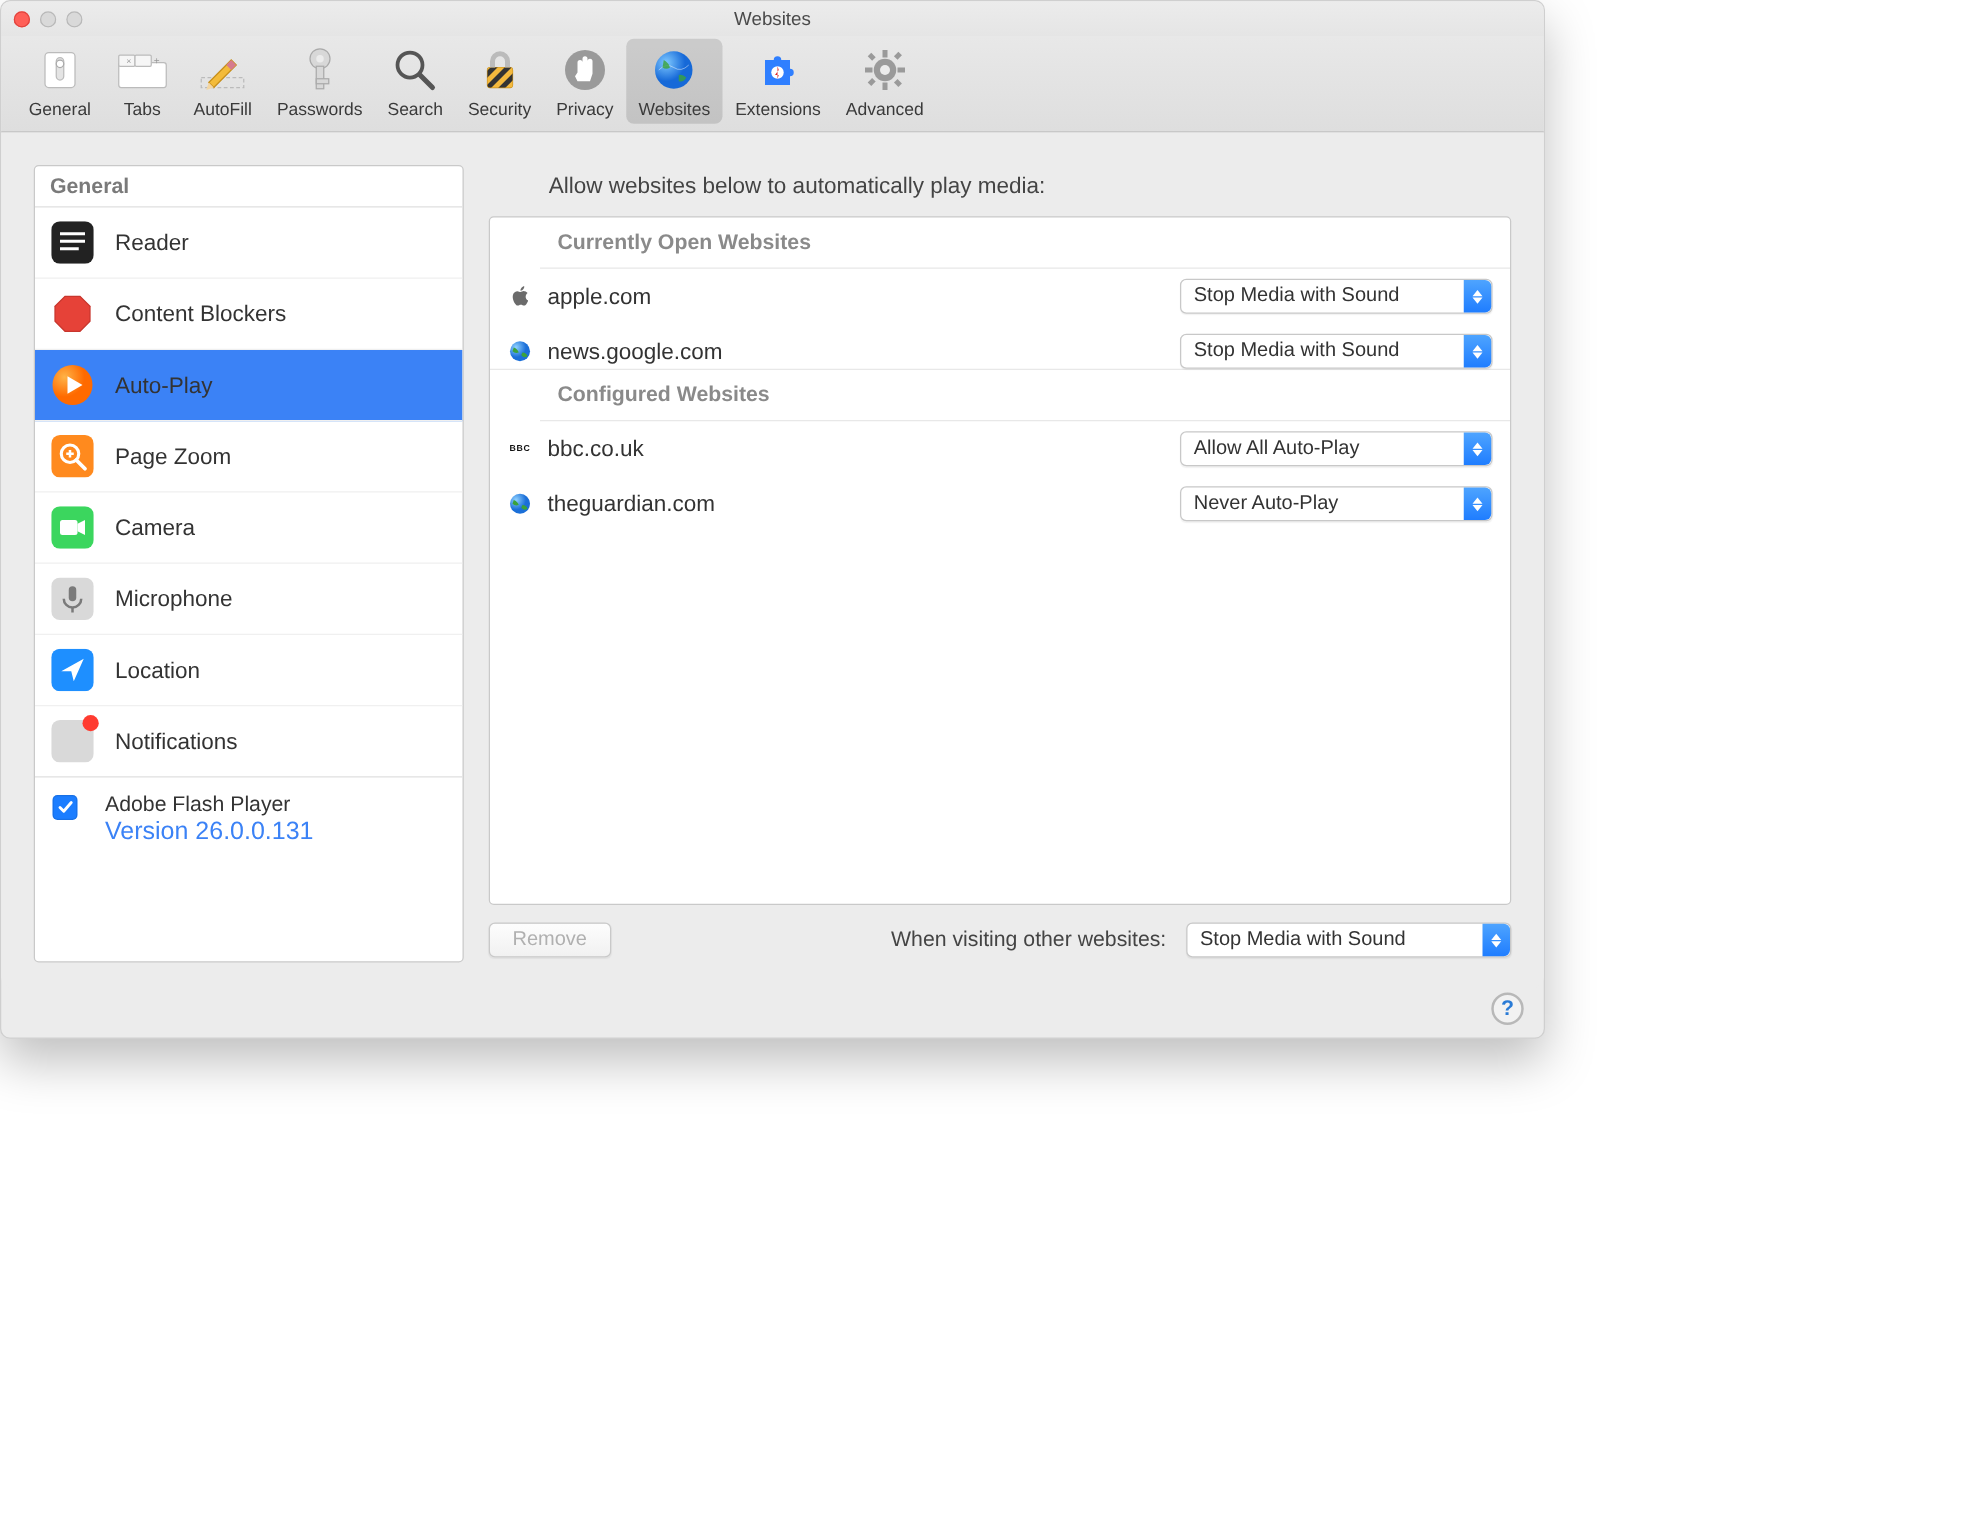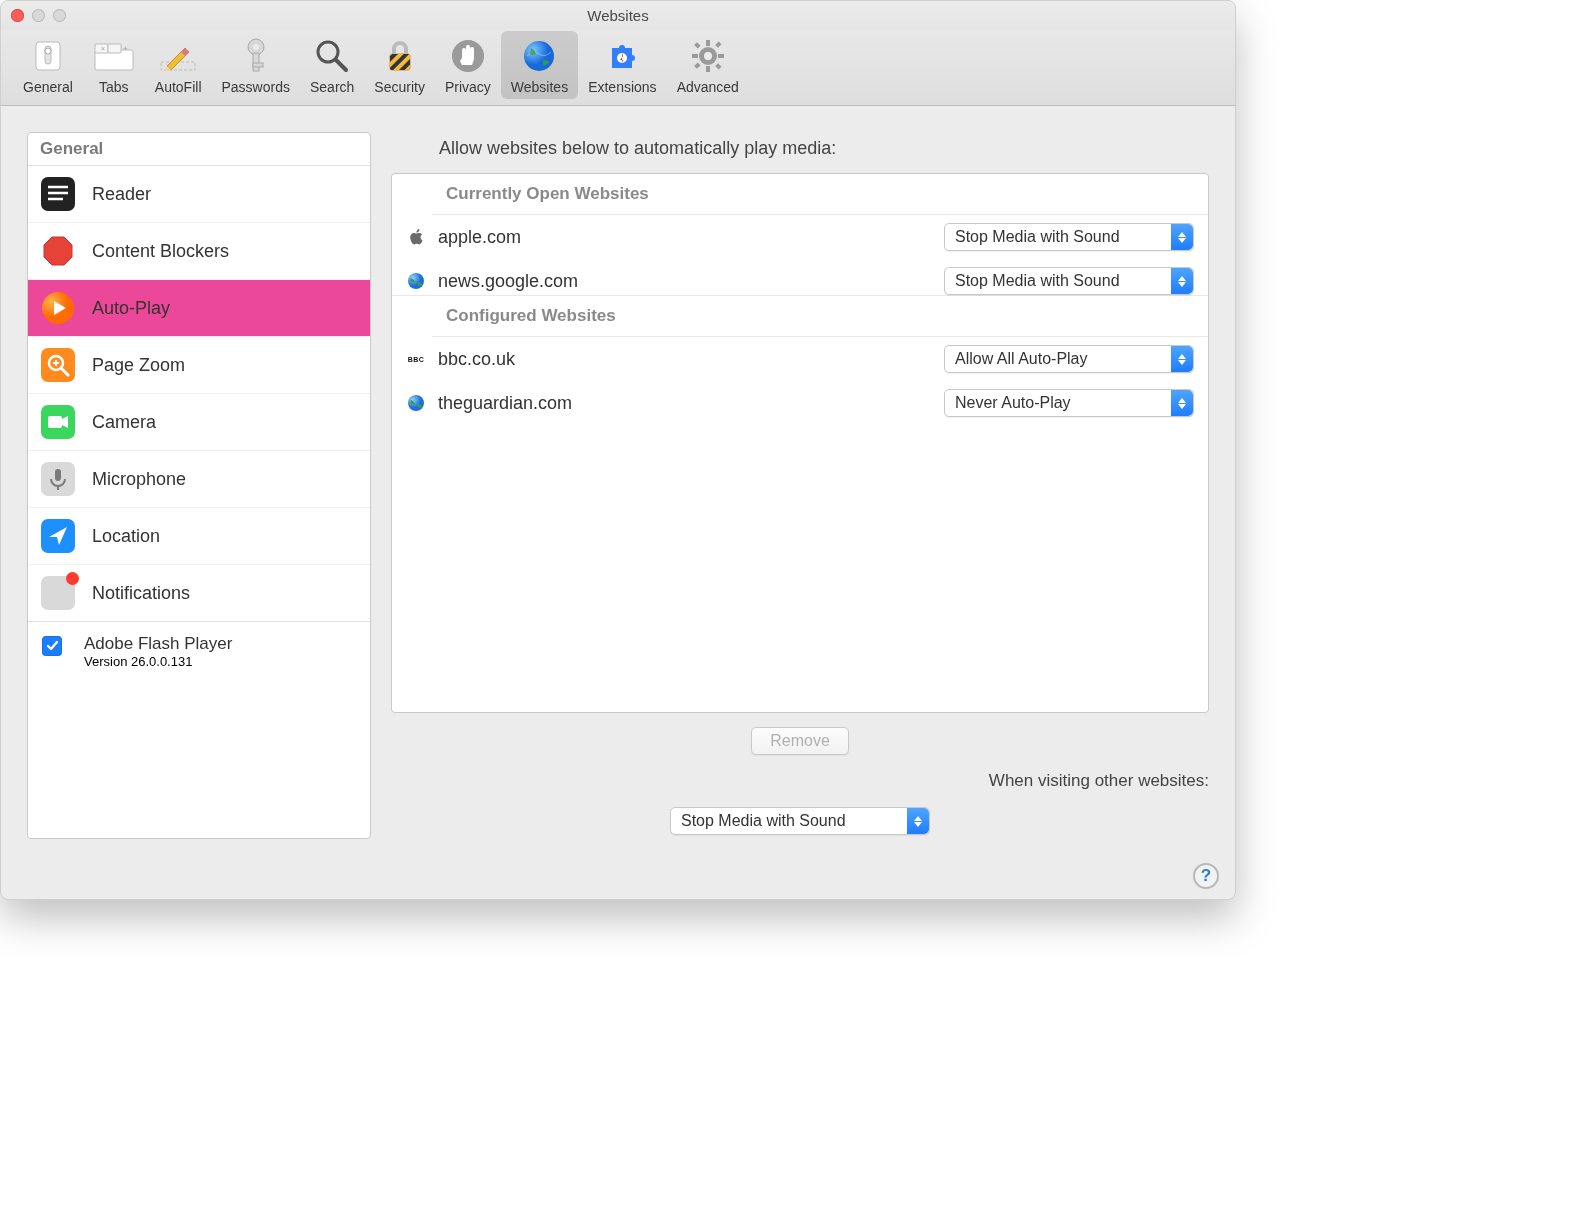--- a/index.html
+++ b/index.html
@@ -82,27 +82,27 @@
 }
 .side-row {
   display:flex;
   align-items:center;
   padding: 10px 12px;
   gap: 16px;
   border-bottom: 1px solid #f0f0f0;
   font-size: 18px;
   color:#333;
 }
-.side-row.selected { background:#ec4899; }
+.side-row.selected { background:#3b82f6; }
 .sicon { width:36px; height:36px; display:flex; align-items:center; justify-content:center; flex-shrink:0; }
 
 .plugin-row { display:flex; align-items:flex-start; padding: 12px 14px; gap:22px; }
 .plugin-check { width:20px; height:20px; border-radius:4px; background:#1b7dff; display:flex; align-items:center; justify-content:center; color:#fff; font-size:14px; flex-shrink:0; box-shadow: inset 0 0 0 1px rgba(0,0,0,0.1); margin-top:2px; }
 .plugin-name { font-size:17px; color:#333; }
-.plugin-ver { font-size:13px; color:#000000; }
+.plugin-ver { font-size:20px; color:#3b82f6; }
 
 .main {
   flex:1;
   background:#ececec;
   position:relative;
   display:flex;
   flex-direction:column;
 }
 .main-heading { font-size:18px; color:#444; padding: 6px 4px 14px 4px; margin-left: 44px; }
 .site-box {
@@ -156,21 +156,20 @@
 }
 .sel-arrows::before, .sel-arrows::after { content:""; width:0; height:0; border-left:4px solid transparent; border-right:4px solid transparent; }
 .sel-arrows::before { border-bottom:5px solid #fff; }
 .sel-arrows::after { border-top:5px solid #fff; }
 
 .footer-row {
   display:flex;
   align-items:center;
   padding: 14px 0 4px 0;
   gap:16px;
-  flex-direction:column;
 }
 .btn {
   background: linear-gradient(#fdfdfd,#f1f1f1);
   border:1px solid #c9c9c9;
   border-radius:5px;
   padding: 4px 18px;
   font-size:16px;
   color:#b0b0b0;
   box-shadow: 0 1px 1px rgba(0,0,0,0.05);
 }

